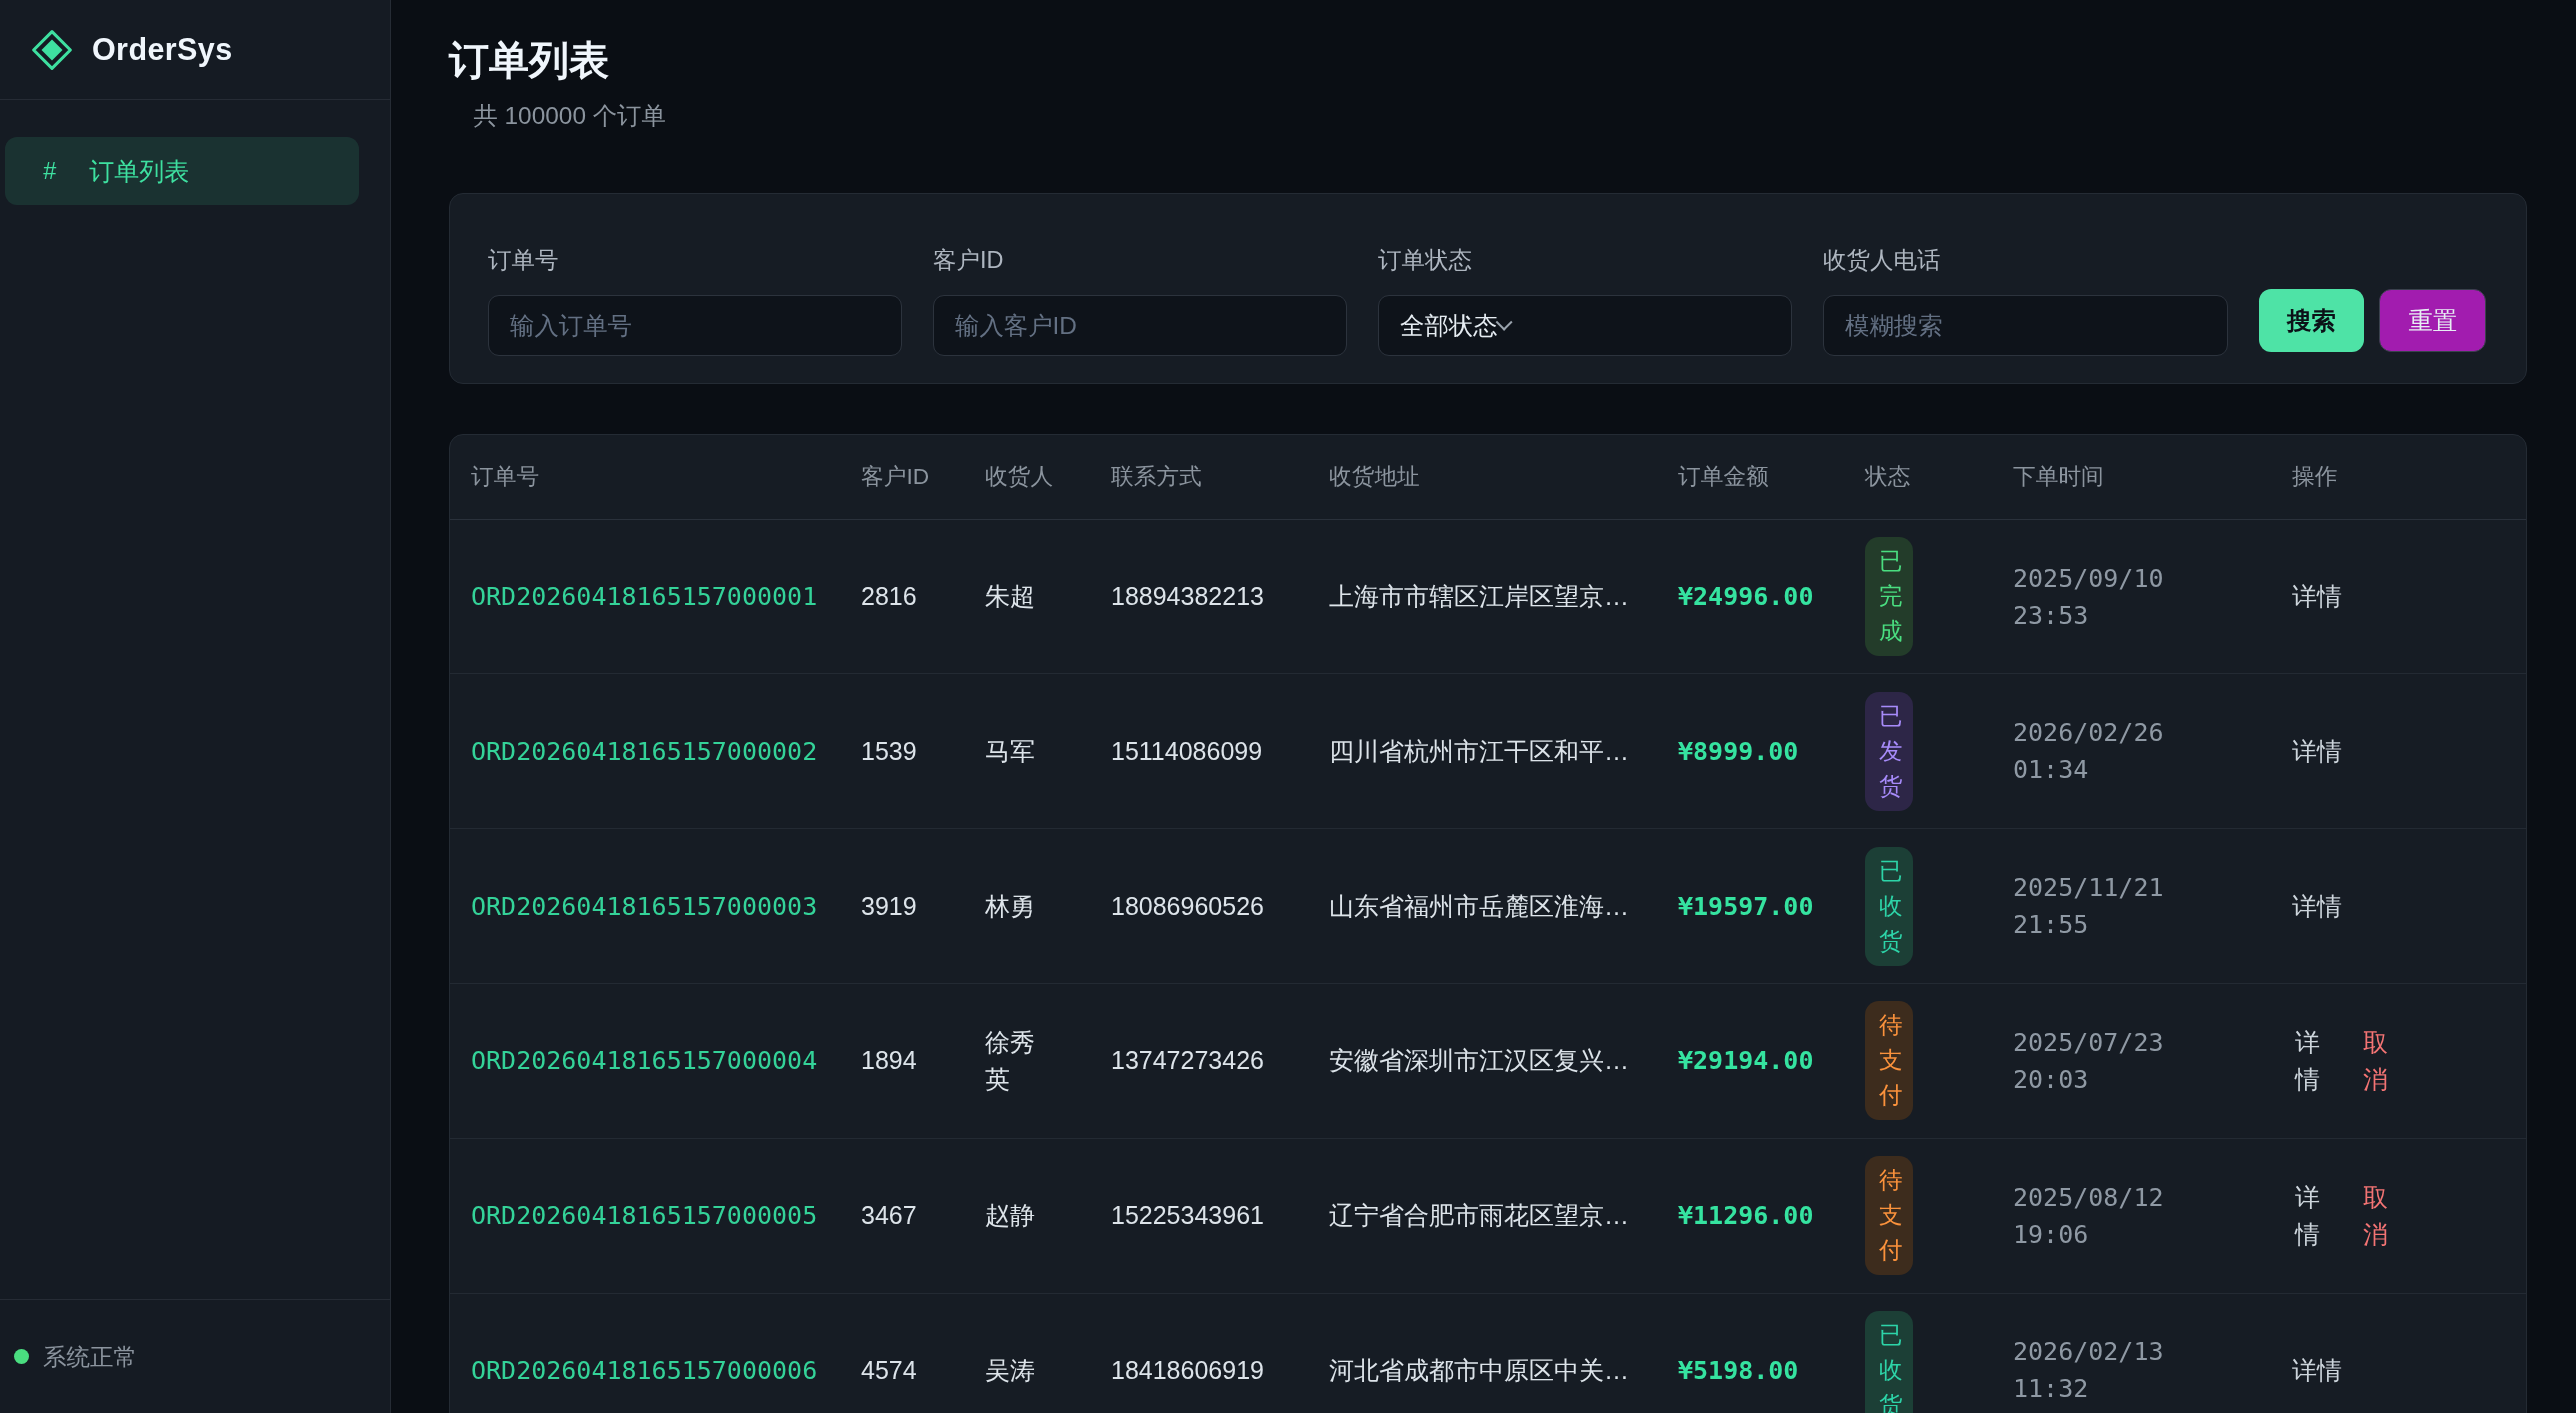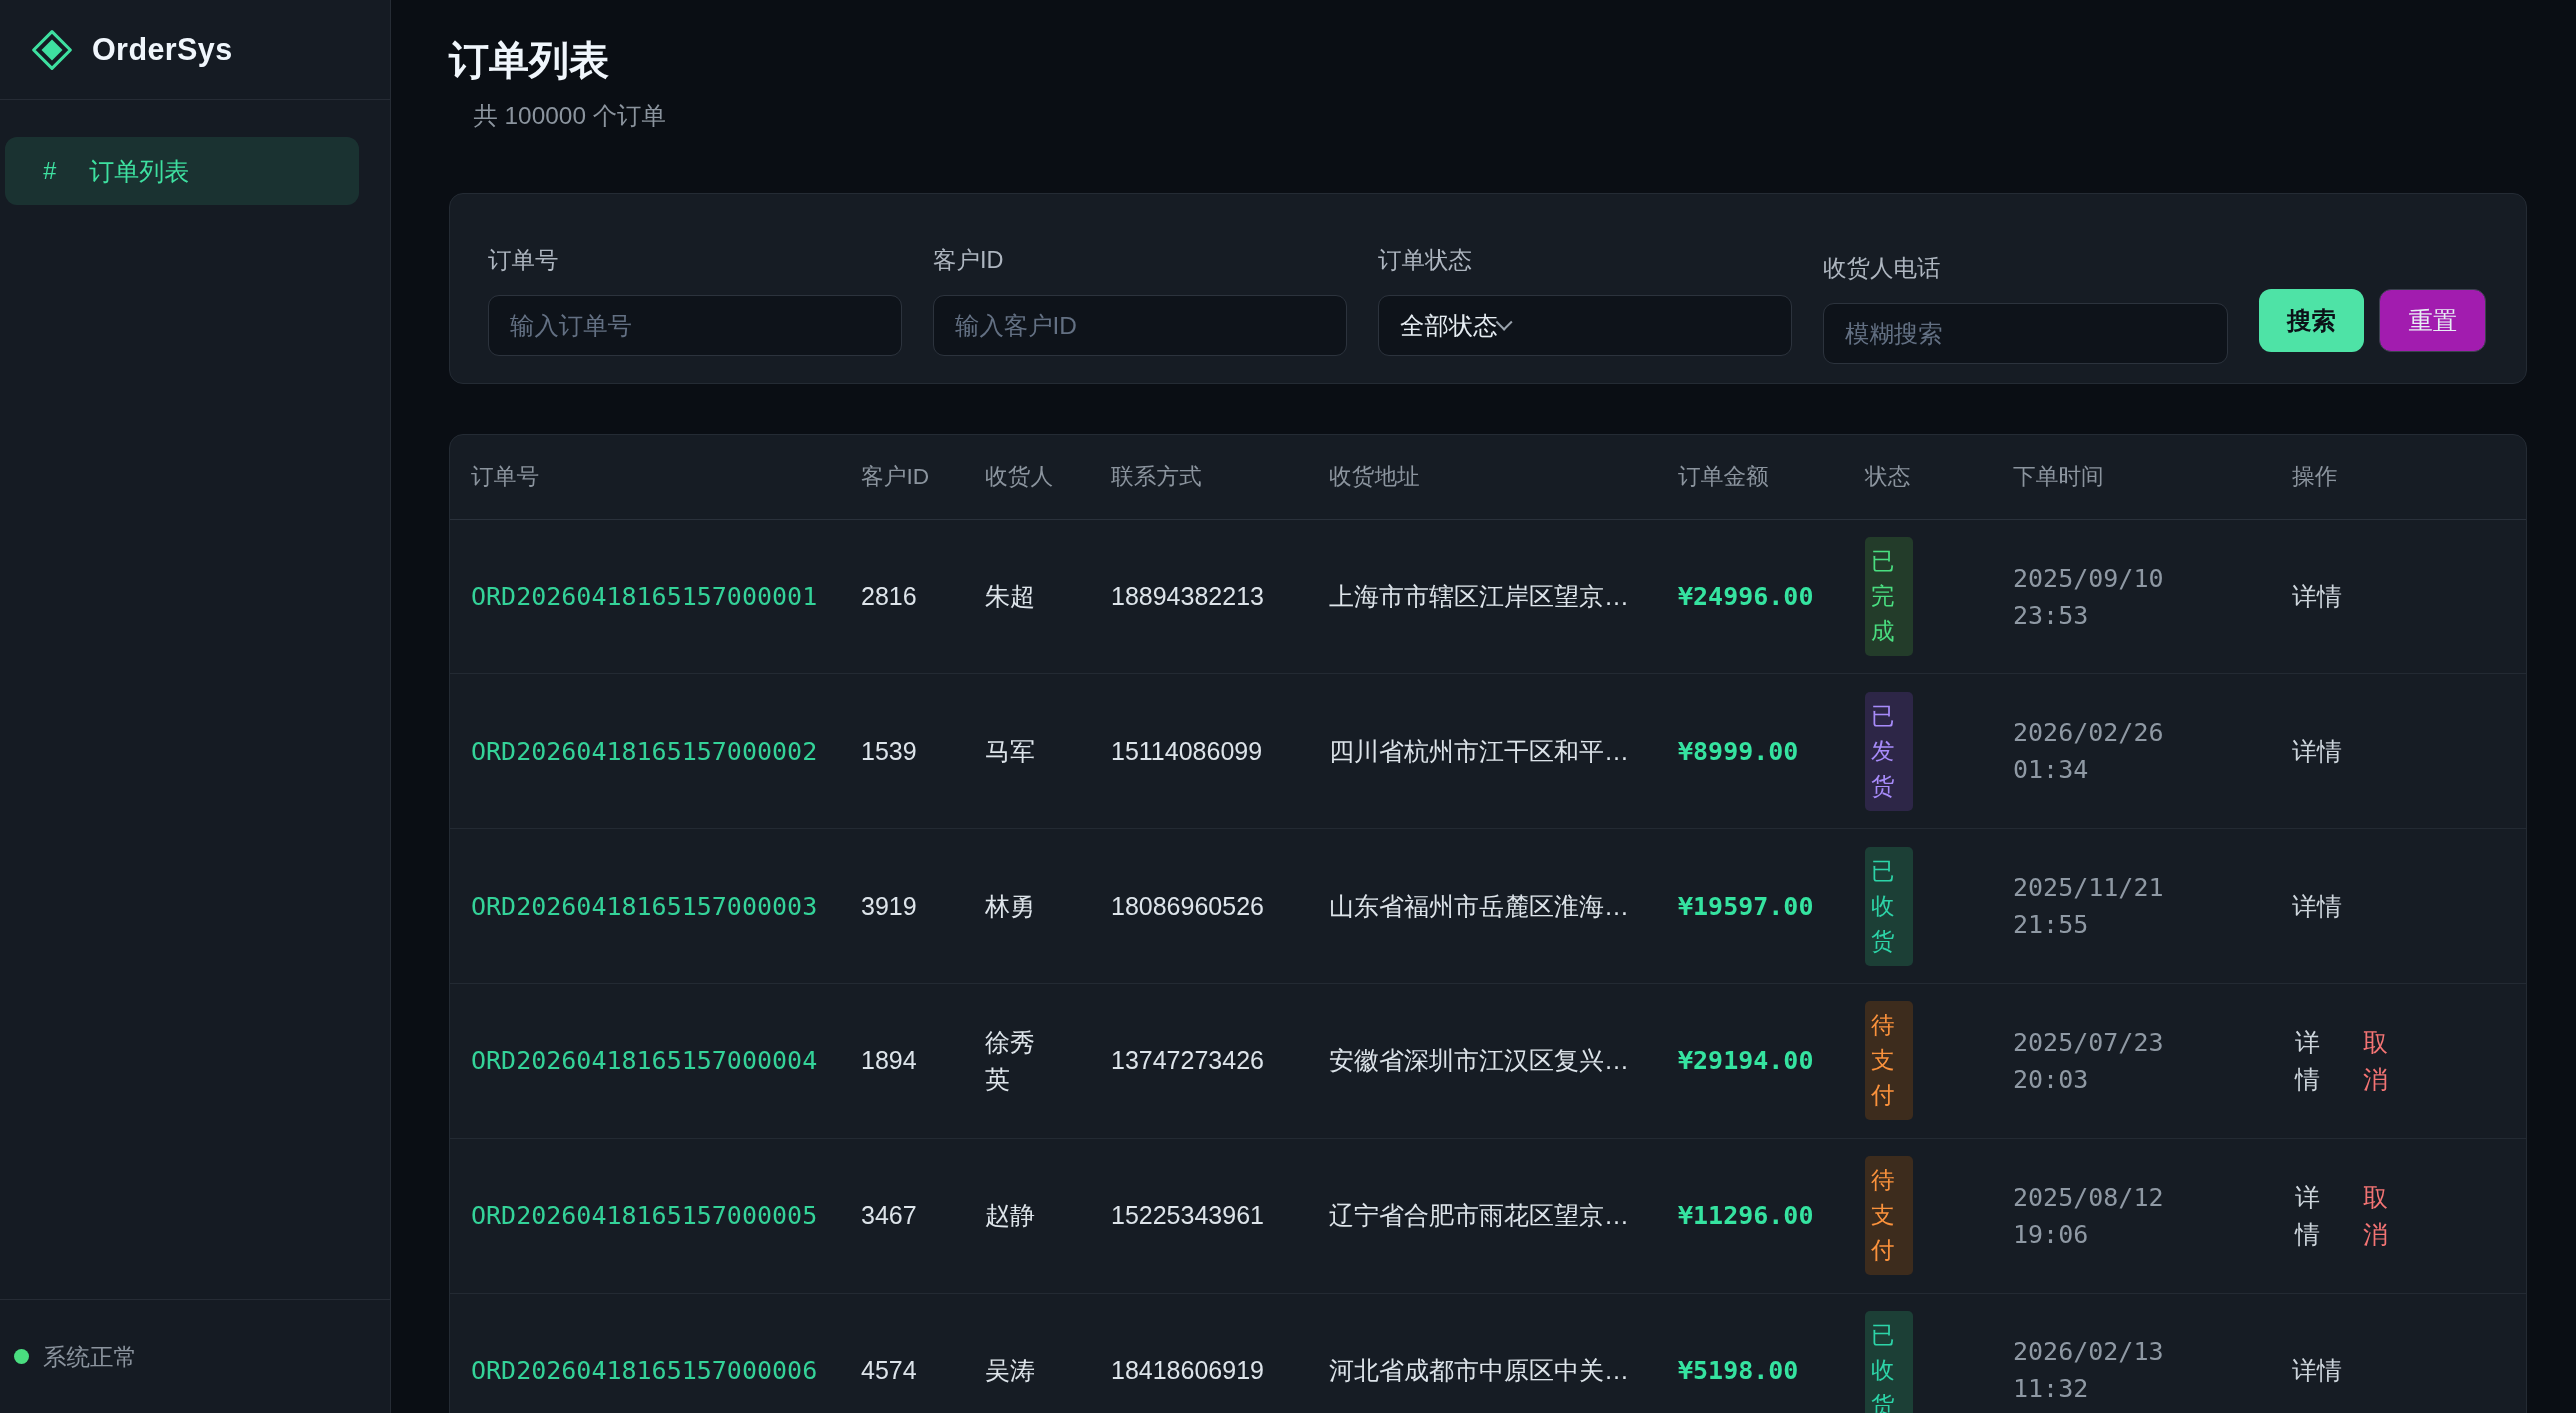--- a/index.html
+++ b/index.html
@@ -21,21 +21,21 @@
   .nav-label { font-size:25px; }
   .sidebar-footer { position:absolute; left:0; right:0; bottom:0; height:114px; border-top:0.9px solid #262c35; display:flex; align-items:center; gap:14px; padding-left:14px; color:#8b949e; font-size:23.5px; }
   .status-dot { width:15px; height:15px; border-radius:50%; background:#4ade80; }
   
   .main { flex:1; padding:33px 49px 0 58px; }
   .page-title { font-size:40px; font-weight:700; color:#f0f6fc; }
   .page-sub { margin:12.2px 0 0 24.4px; font-size:24.4px; color:#8b949e; }
   
   .filter-card { margin-top:61px; width:2078px; height:191px; background:#161c24; border:0.9px solid #242b34; border-radius:14px; padding:50px 35px 0 38px; display:flex; gap:31px; }
   .f-field { width:414px; }
-  .f-field.f4 { width:405px;margin-top:8px; }
+  .f-field.f4 { width:405px; }
   .f-label { display:block; font-size:23.5px; color:#aeb6c0; margin-bottom:19px; }
   .f-input, .f-select {
     width:100%; height:61px; background:#0e131a; border:0.9px solid #2c333d; border-radius:11px;
     padding:0 21px; font-size:24.4px; color:#e6edf3; outline:none;
     font-family:"Liberation Sans","DejaVu Sans",sans-serif;
   }
   .f-input::placeholder { color:#637083; }
   .f-select { display:flex; align-items:center; cursor:pointer; }
   .chev { width:12.2px; height:12.2px; border-right:2.6px solid #9aa3ad; border-bottom:2.6px solid #9aa3ad; transform:rotate(45deg) translate(-2.6px,-2.6px); }
   .f-actions { display:flex; gap:15.7px; margin-top:45px; }
@@ -45,21 +45,21 @@
   
   .table-card { margin-top:50px; width:2078px; background:#161c24; border:0.9px solid #242b34; border-radius:14px; overflow:hidden; }
   table { width:100%; border-collapse:collapse; table-layout:fixed; }
   thead th { height:84px; text-align:left; vertical-align:middle; color:#8b949e; font-size:22.7px; font-weight:500; padding-left:21px; border-bottom:0.9px solid #2a313b; }
   thead th:nth-child(2) span { display:inline-block; max-width:3em; line-height:31px; }
   tbody td { height:129px; vertical-align:middle; padding:17.4px 0 17.4px 21px; border-bottom:0.9px solid #232a33; font-size:25px; line-height:37px; color:#dde4ea; }
   tr.two-actions td { height:154px; }
   .order-id { font-family:"DejaVu Sans Mono","Liberation Mono",monospace; font-size:25px; color:#34d399; cursor:pointer; }
   .recv { display:inline-block; max-width:54px; }
   .amount { font-family:"DejaVu Sans Mono","Liberation Mono",monospace; font-weight:700; font-size:25px; color:#35e3a0; }
-  .badge { display:inline-block; width:48px; padding:7px 6px; border-radius:5px; font-size:23.5px; line-height:35px; }
+  .badge { display:inline-block; width:48px; padding:7px 14px; border-radius:14px; font-size:23.5px; line-height:35px; }
   .dt { font-family:"DejaVu Sans Mono","Liberation Mono",monospace; color:#8f99a4; font-size:25px; line-height:37px; }
   .actions { display:flex; gap:40px; }
   .action { color:#cdd5dc; cursor:pointer;text-align:right; }
   .action.cancel { color:#f47474; }
   tr.two-actions .action { display:inline-block; width:28px; }
 </style>
 </head>
 <body>
 
 <aside class="sidebar">

